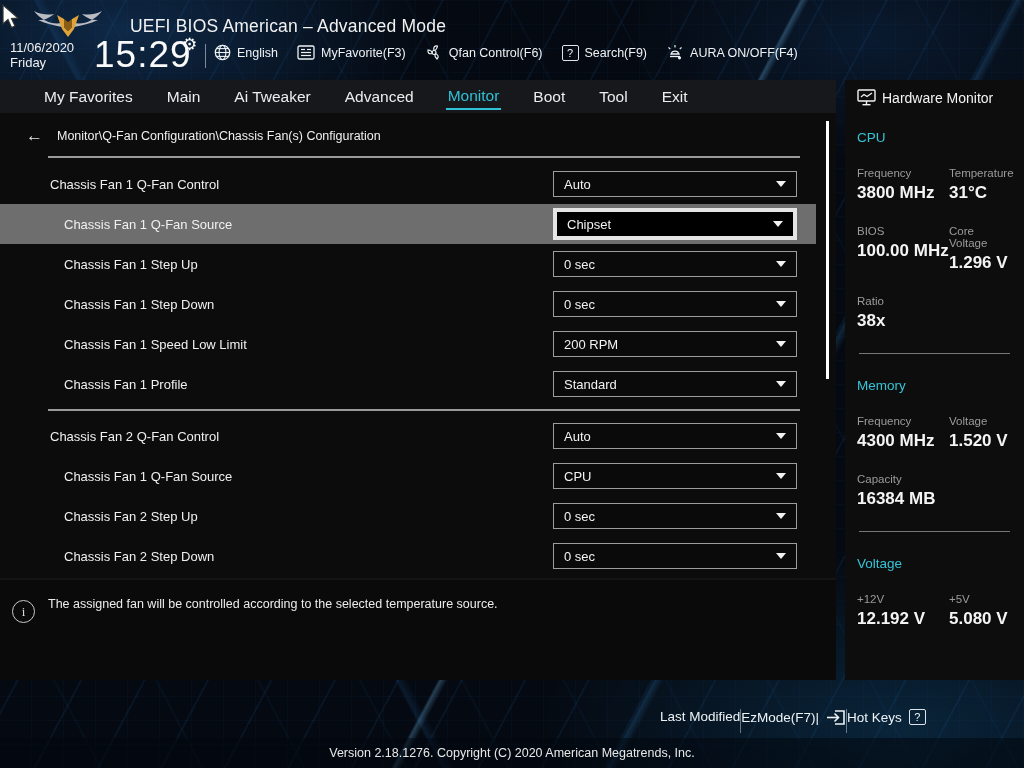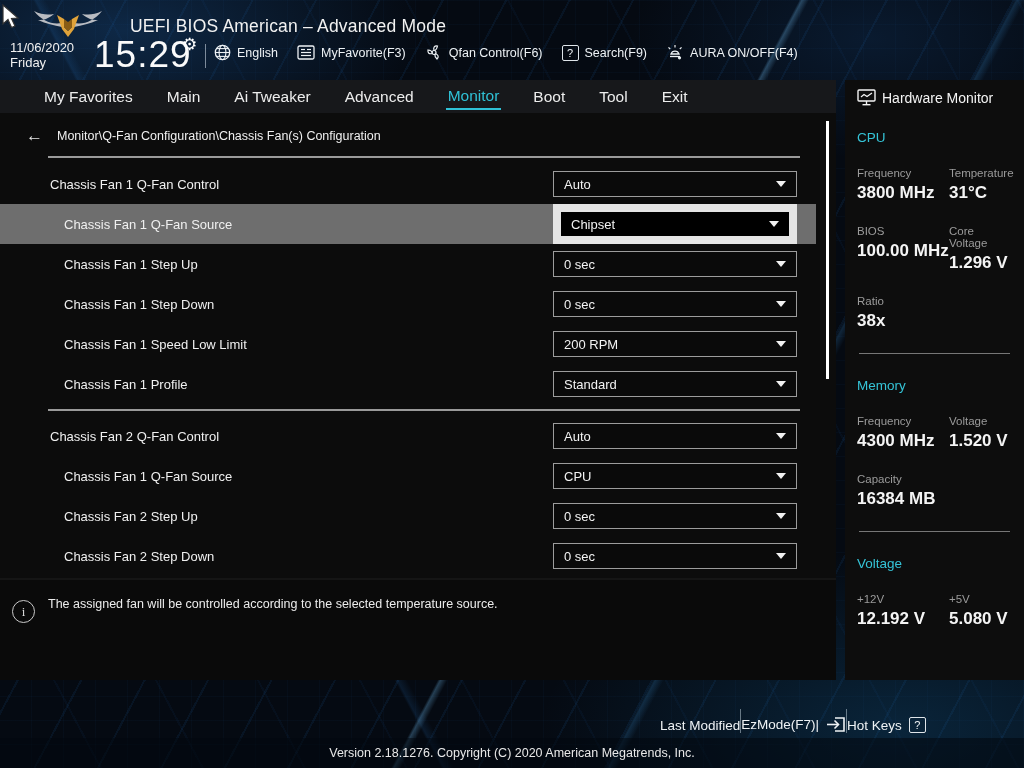--- a/index.html
+++ b/index.html
@@ -52,39 +52,39 @@
   .row.selected { background:#6e6e6e; }
   .rlabel { margin-left:50px; font-size:13px; color:#f0f0f0; }
   .row.indent .rlabel { margin-left:64px; }
   .gdivider { width:752px; height:2px; background:#9a9a9a; margin:5px 0 5px 48px; }
   .select { position:absolute; left:553px; top:50%; transform:translateY(-50%); width:244px; height:24px;
             background:#0a0a0a; border:1px solid #9c9c9c; display:flex; align-items:center;
             padding:12px 10px; cursor:pointer; }
   .select .val { font-size:13px; color:#f2f2f2; flex:1; }
   .caret { width:0; height:0; border-left:5px solid transparent; border-right:5px solid transparent;
            border-top:6px solid #f2f2f2; }
-  .row.selected .select { border:8px solid #e5e5e5; background:#000; }
+  .row.selected .select { border:4px solid #e5e5e5; background:#000; }
   .scroll-thumb { position:absolute; right:7px; top:8px; width:3px; height:258px; background:#ffffff; cursor:grab; }
   
   .infobar { position:absolute; left:0; top:578px; width:836px; height:102px; background:#0a0a0a;
              border-top:2px solid #151515; }
   .info-icon { position:absolute; left:12px; top:20px; width:23px; height:23px; border:1.5px solid #c9c9c9;
                border-radius:50%; display:flex; align-items:center; justify-content:center;
                font-size:13px; color:#dcdcdc; font-family:"Liberation Serif", serif; }
   .info-text { position:absolute; left:48px; top:17px; font-size:12.5px; color:#ececec; }
   
   .sidebar { position:absolute; left:845px; top:80px; width:179px; height:600px; background:#0d0d0d; padding:0 12px; }
   .hw-head { display:flex; align-items:center; gap:6px; margin-top:9px; font-size:14px; color:#f4f4f4; }
   .sec-head { color:#35c4d7; font-size:13.5px; margin-top:24px; }
   .pair-grid { display:grid; grid-template-columns:92px 1fr; margin-top:22px; }
   .pcell .plabel { color:#9b9b9b; font-size:11.5px; margin-bottom:4px; }
   .pcell .pvalue { color:#f4f4f4; font-size:17px; font-weight:bold; }
   .sb-divider { height:1px; background:#767676; margin:22px 2px 0 2px; }
   
-  .footer-row { position:absolute; top:709px; left:660px; display:flex; align-items:flex-end; 
+  .footer-row { position:absolute; top:709px; left:660px; display:flex; align-items:flex-start; 
                 font-size:13.5px; color:#eef2f5; }
   .f-item { display:flex; align-items:center; gap:7px; cursor:pointer; white-space:nowrap; }
   .f-sep { width:1px; height:24px; background:rgba(200,215,225,.5); }
   .version-bar { position:absolute; left:0; bottom:0; width:1024px; height:30px; background:rgba(2,8,14,.55);
                  display:flex; align-items:center; justify-content:center; font-size:12.5px; color:#e8e8e8; }
 </style>
 </head>
 <body>
 
 <div class="screen">

